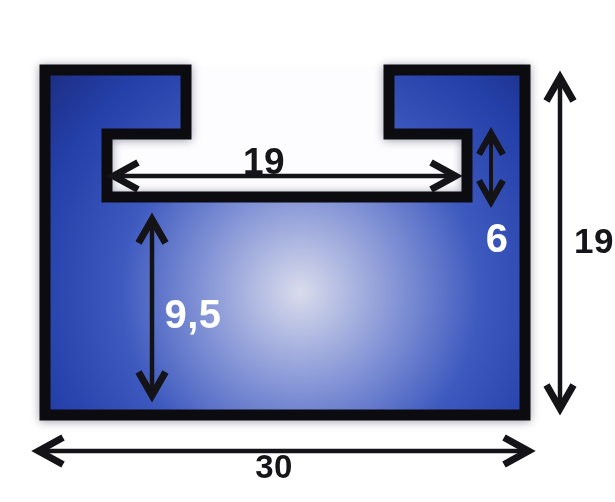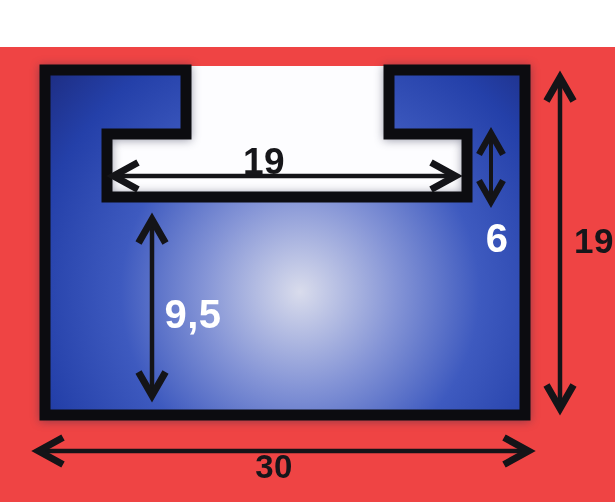--- a/index.html
+++ b/index.html
@@ -6,21 +6,21 @@
     margin: 0;
     padding: 0;
     background: #e8e9ee;
     font-family: "Liberation Sans", sans-serif;
   }
   .stage {
     position: relative;
     width: 615px;
     height: 502px;
     overflow: hidden;
-    background: #ef4444;
+    background: #ffffff;
   }
   .top-band {
     position: absolute;
     top: 0; left: 0;
     width: 100%;
     height: 47px;
   }
   svg.diagram {
     position: absolute;
     inset: 0;

